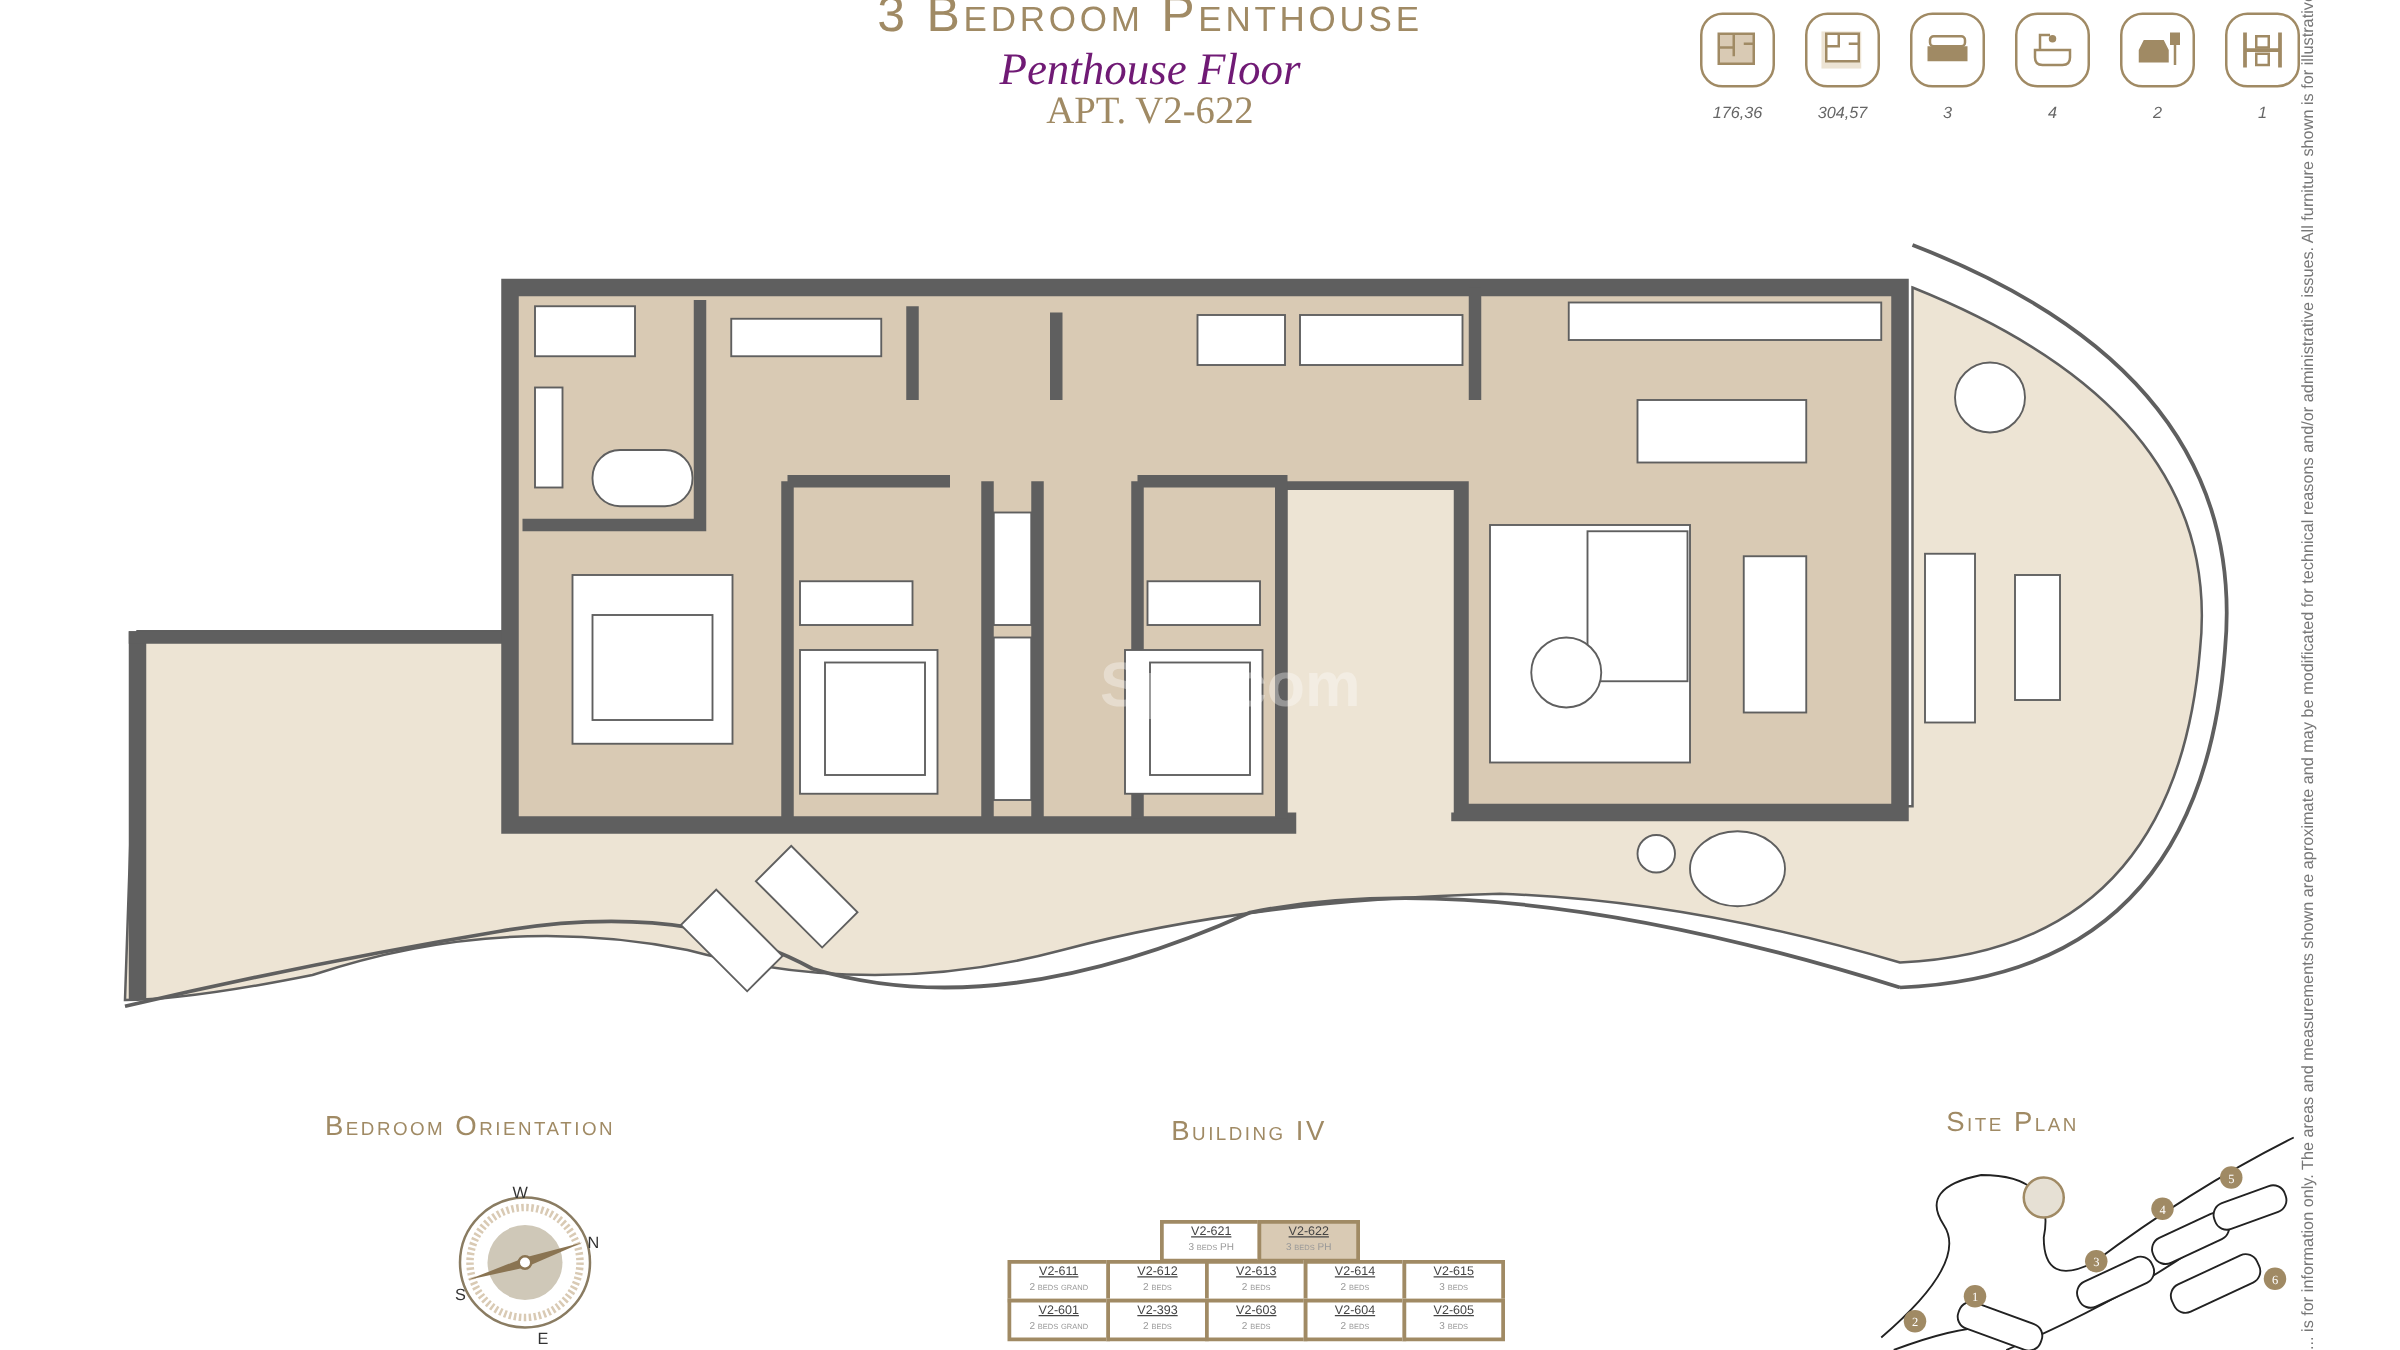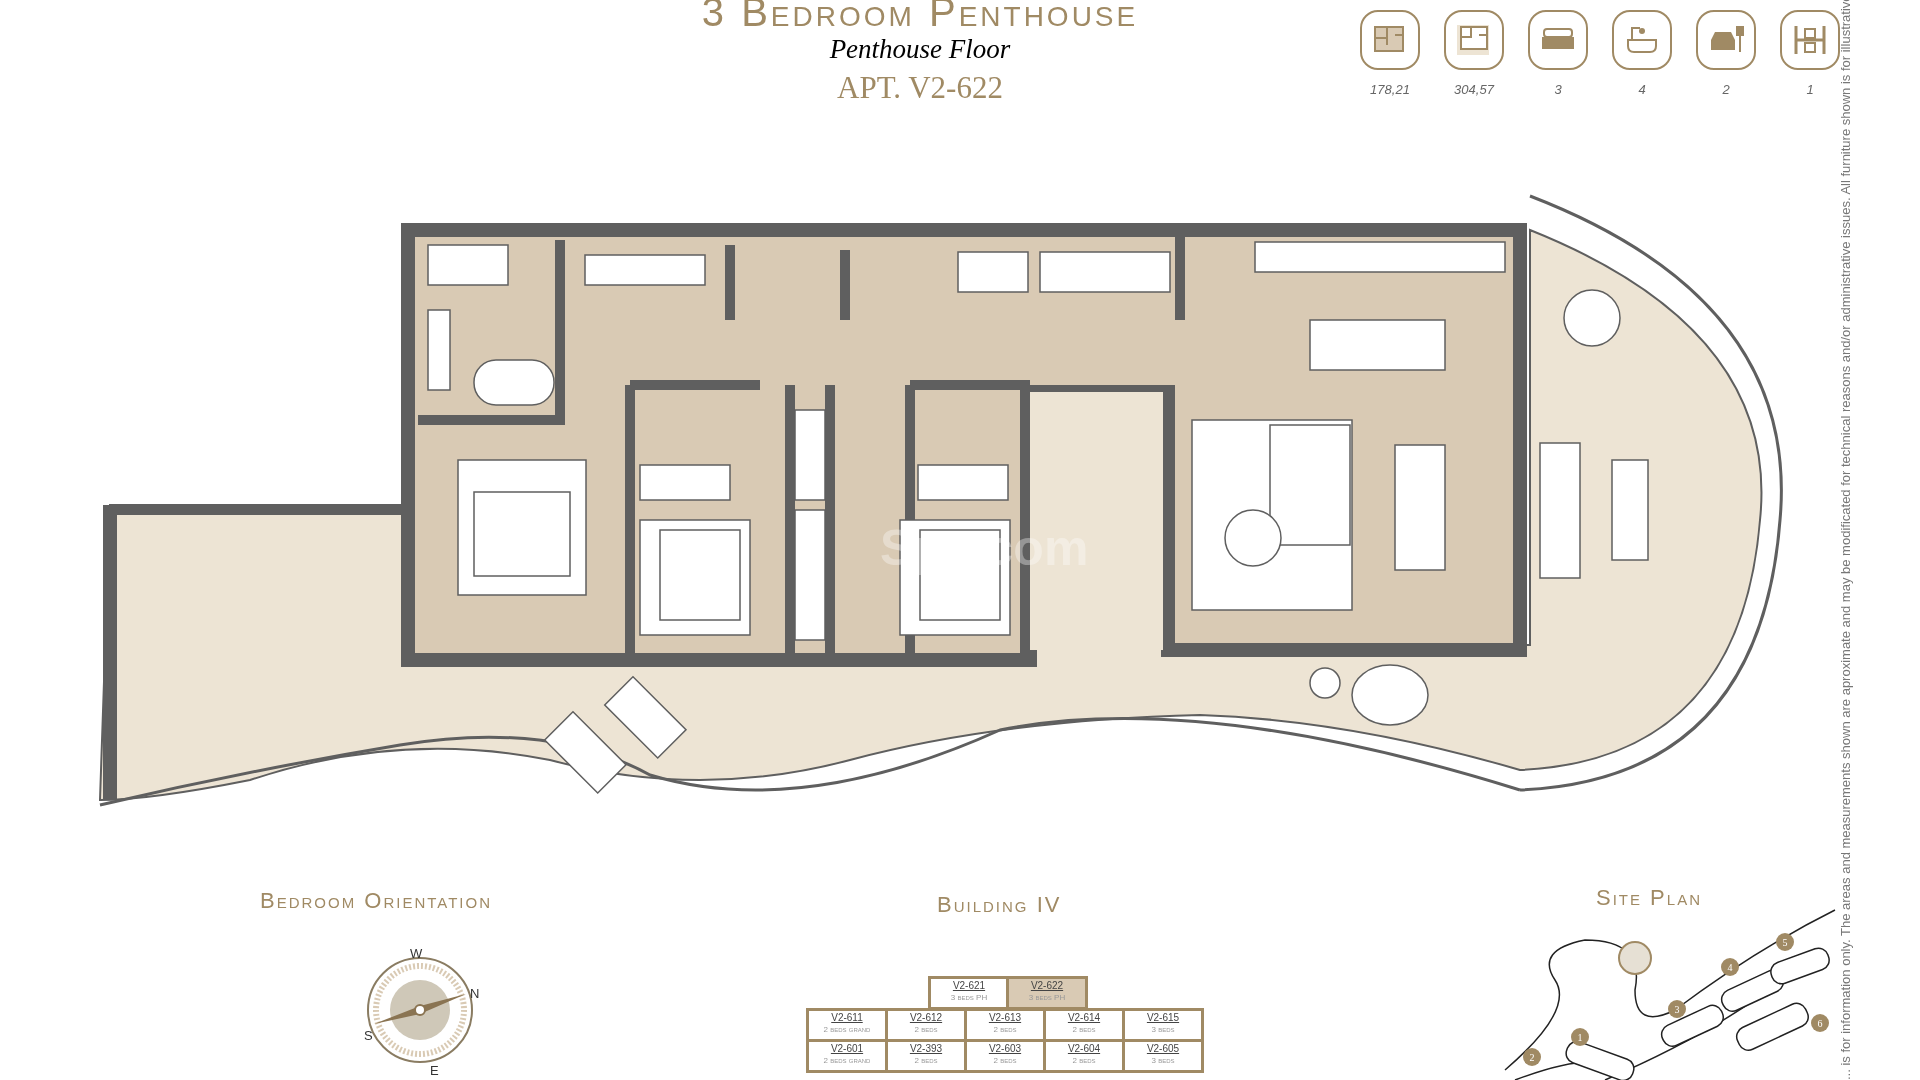--- a/index.html
+++ b/index.html
@@ -1,19 +1,19 @@
 <!DOCTYPE html>
 <html><head>
 <meta charset="utf-8">
 <style>
   html,body{margin:0;padding:0;background:#fff;}
   body{width:1920px;height:1080px;position:relative;overflow:hidden;font-family:"Liberation Sans",sans-serif;}
   .title{position:absolute;left:0;width:1840px;text-align:center;}
   .t1{top:-10px;font-family:"Liberation Sans",sans-serif;font-size:40px;color:#a08a64;letter-spacing:3px;font-variant:small-caps;}
-  .t2{top:34px;font-family:"Liberation Serif",serif;font-style:italic;font-size:27px;color:#000000;}
+  .t2{top:34px;font-family:"Liberation Serif",serif;font-style:italic;font-size:36px;color:#701a75;}
   .t3{top:70px;font-family:"Liberation Serif",serif;font-size:31px;color:#a08a64;}
   .stats{position:absolute;top:10px;left:1360px;display:flex;gap:24px;}
   .stat{width:60px;text-align:center;}
   .stat .box{width:56px;height:56px;border:2px solid #a08a64;border-radius:18px;display:flex;align-items:center;justify-content:center;margin:0 auto;}
   .stat .val{font-size:13px;font-style:italic;color:#666;margin-top:12px;}
   .disclaimer{position:absolute;left:1838px;top:1080px;transform-origin:0 0;transform:rotate(-90deg);white-space:nowrap;font-size:13px;color:#777;width:1100px;}
   .plan{position:absolute;left:0;top:0;}
   .sect{position:absolute;font-size:22px;color:#a08a64;letter-spacing:2px;font-variant:small-caps;}
   .bldg{position:absolute;left:806px;top:976px;}
   .cell{position:absolute;width:76px;height:28px;border:3px solid #a08a64;background:#fff;text-align:center;}
@@ -29,21 +29,21 @@
 <div class="title t3">APT. V2-622</div>
 
 <div class="stats">
   <div class="stat">
     <div class="box">
       <svg width="34" height="30">
           <rect x="2" y="2" width="28" height="24" fill="#d9cab4" stroke="#a08a64" stroke-width="2"></rect>
           <path d="M2 13 H14 V2 M14 13 V20 M22 10 H30" stroke="#a08a64" stroke-width="2" fill="none"></path>
         </svg>
     </div>
-    <div class="val">178,21</div>
+    <div class="val">176,36</div>
   </div>
   <div class="stat">
     <div class="box">
       <svg width="34" height="30">
           <rect x="0" y="0" width="32" height="30" fill="#ede4d4"></rect>
           <rect x="4" y="2" width="26" height="22" fill="#fff" stroke="#a08a64" stroke-width="2"></rect>
           <path d="M4 12 H14 V2 M22 10 H30" stroke="#a08a64" stroke-width="2" fill="none"></path>
         </svg>
     </div>
     <div class="val">304,57</div>
@@ -146,21 +146,21 @@
     <rect x="625" y="680" width="40" height="75" transform="rotate(-45 645 717)"></rect>
     <ellipse cx="1390" cy="695" rx="38" ry="30"></ellipse>
     <circle cx="1325" cy="683" r="15"></circle>
   </g>
 
   <text x="880" y="565" font-family="Liberation Sans, sans-serif" font-size="50" font-weight="bold" fill="#fff" fill-opacity="0.35">Sp...com</text>
 </svg>
 
 <div class="sect" style="left:260px;top:888px;">Bedroom Orientation</div>
 <div class="sect" style="left:937px;top:892px;">Building IV</div>
-<div class="sect" style="left:1557px;top:885px;margin-left:39px;">Site Plan</div>
+<div class="sect" style="left:1557px;top:885px;">Site Plan</div>
 
 <svg style="position:absolute;left:350px;top:940px;" width="140" height="140">
   <circle cx="70" cy="70" r="52" fill="none" stroke="#8a7c62" stroke-width="2"></circle>
   <circle cx="70" cy="70" r="44" fill="none" stroke="#d9cab4" stroke-width="6" stroke-dasharray="2 2"></circle>
   <circle cx="70" cy="70" r="30" fill="#cfc8b8"></circle>
   <polygon points="24,84 70,66 116,54 70,74" fill="#8a7452"></polygon>
   <circle cx="70" cy="70" r="5" fill="#fff" stroke="#8a7452" stroke-width="2"></circle>
   <text x="60" y="18" font-size="13" fill="#333">W</text>
   <text x="120" y="58" font-size="13" fill="#333">N</text>
   <text x="14" y="100" font-size="13" fill="#333">S</text>

